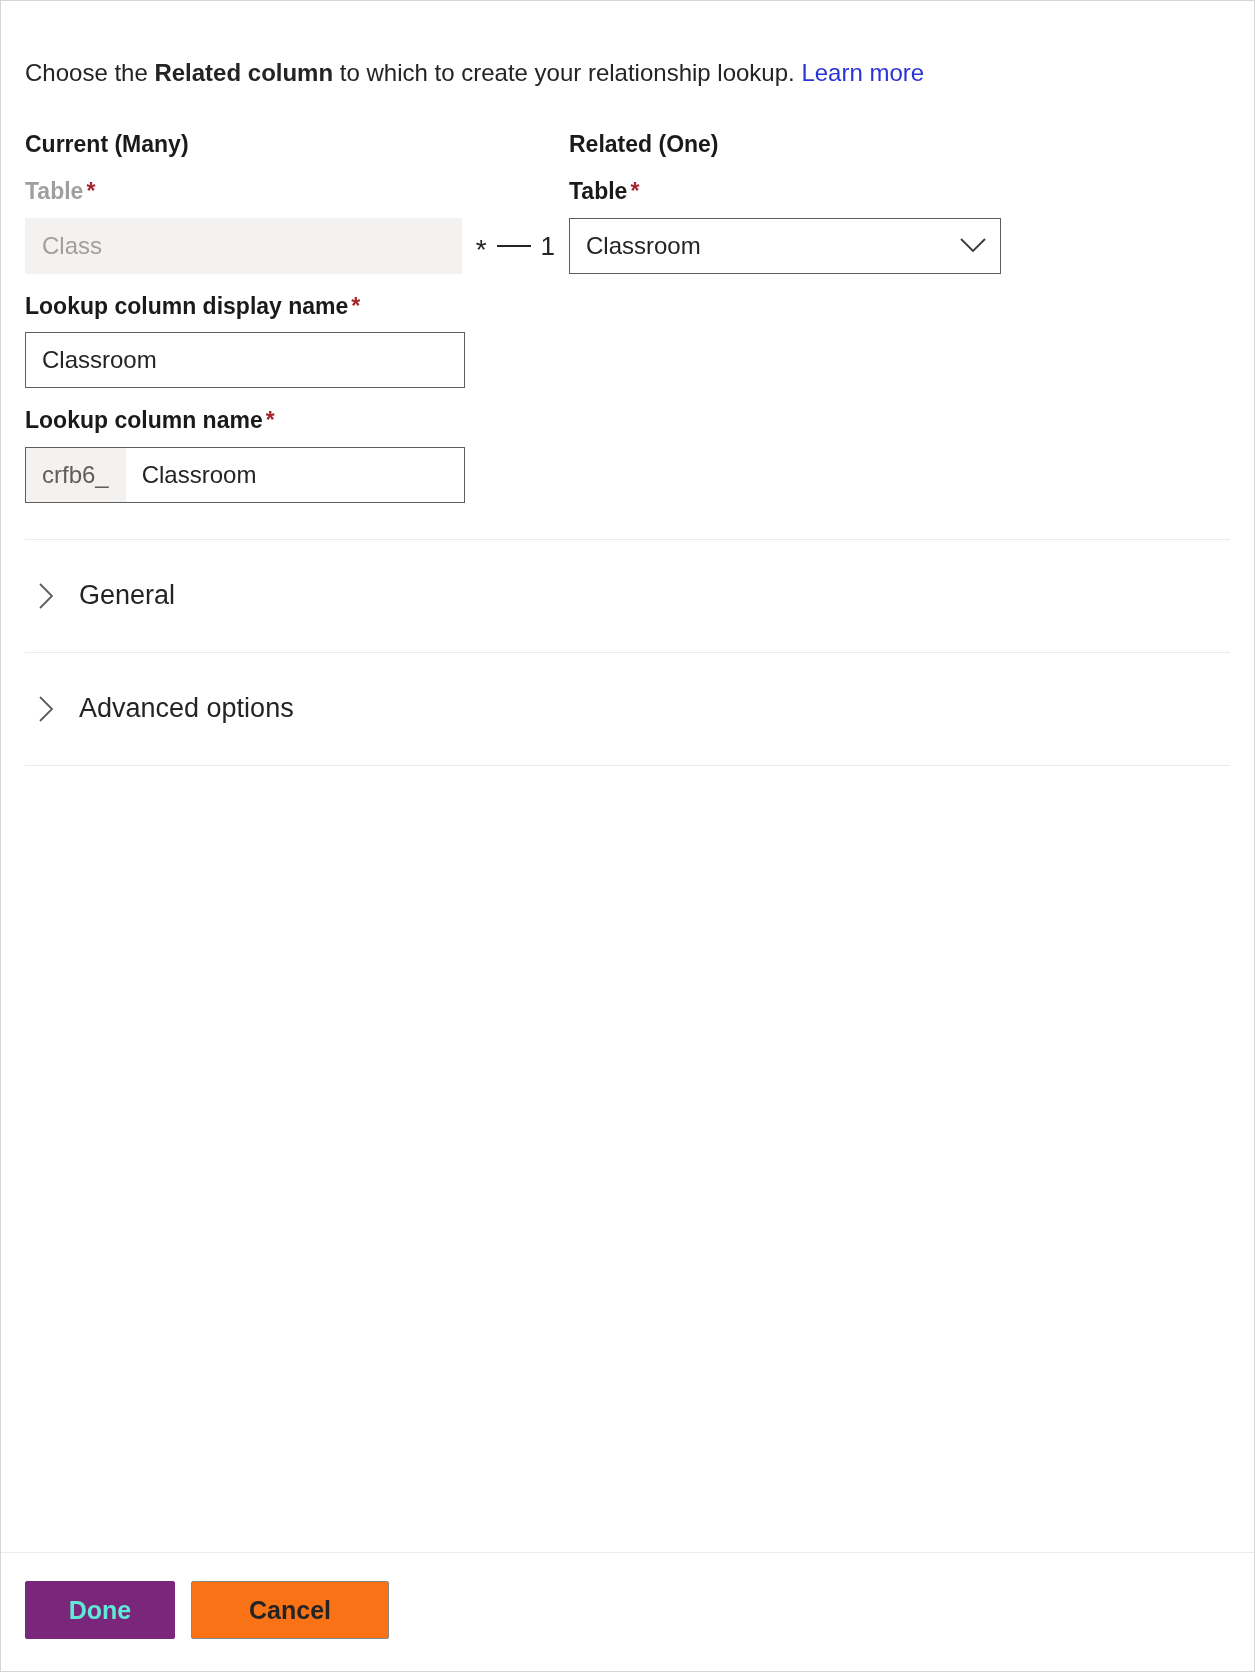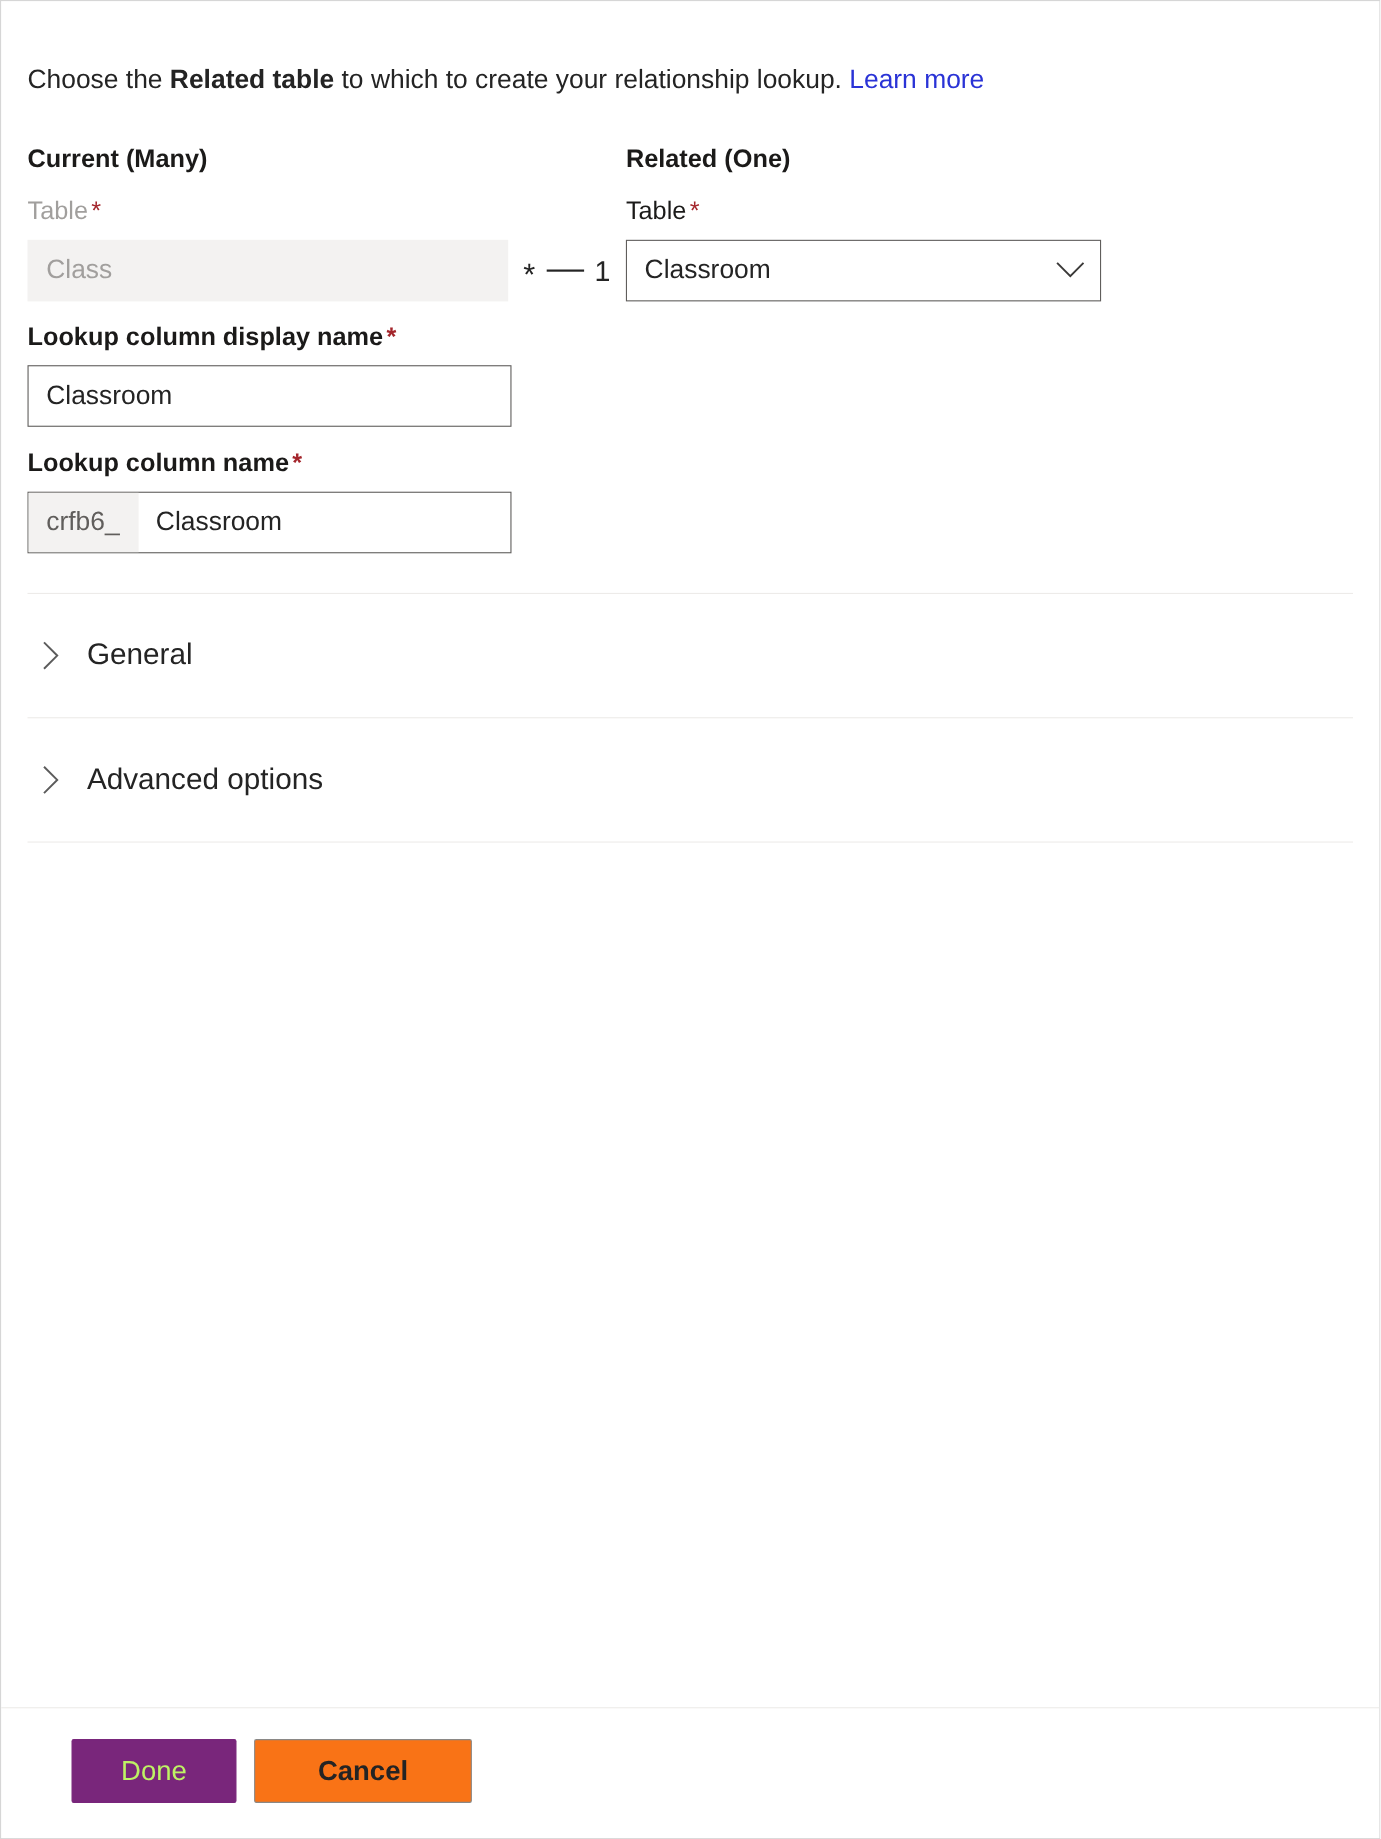--- a/index.html
+++ b/index.html
@@ -86,21 +86,21 @@
   .col-right { width: 544px; flex: 0 0 544px; margin-left: 0; }
 
   .col-heading {
     font-size: 23px;
     font-weight: 700;
     color: #1b1a19;
     line-height: 1.2;
   }
   .field-label {
     font-size: 23px;
-    font-weight: 400;
+    font-weight: 700;
     color: #1b1a19;
     margin-top: 19px;
     line-height: 1.2;
   }
   .field-label.muted { color: #a19f9d; }
   .field-label.bold { font-weight: 700; }
   .req { color: #a4262c; margin-left: 3px; }
 
   .row-with-cardinality {
     display: flex;
@@ -224,41 +224,40 @@
     height: 58px;
     min-width: 150px;
     font-size: 25px;
     font-family: "Liberation Sans", sans-serif;
     border-radius: 2px;
     cursor: pointer;
     padding: 0 20px;
   }
   .btn-primary {
     background: #79267b;
-    color: #bef264;
+    color: #5eead4;
     border: 1px solid #79267b;
-    font-weight: 400;
-    margin-left: 40px;
+    font-weight: 700;
   }
   .btn-secondary {
     background: #f97316;
     color: #242424;
     border: 1px solid #8a8886;
     font-weight: 600;
     min-width: 198px;
   }
 </style>
 </head>
 <body>
 
 <div class="panel">
 
 
   <div class="panel-subtitle">
-    <span>Choose the </span><span class="strong">Related table</span><span> to which to create your relationship lookup. </span><a class="learn-more" href="#">Learn more</a>
+    <span>Choose the </span><span class="strong">Related column</span><span> to which to create your relationship lookup. </span><a class="learn-more" href="#">Learn more</a>
   </div>
 
   <div class="panel-body">
 
     <div class="columns">
 
       <div class="col-left">
         <div class="col-heading">Current (Many)</div>
 
         <div class="field-label muted">

